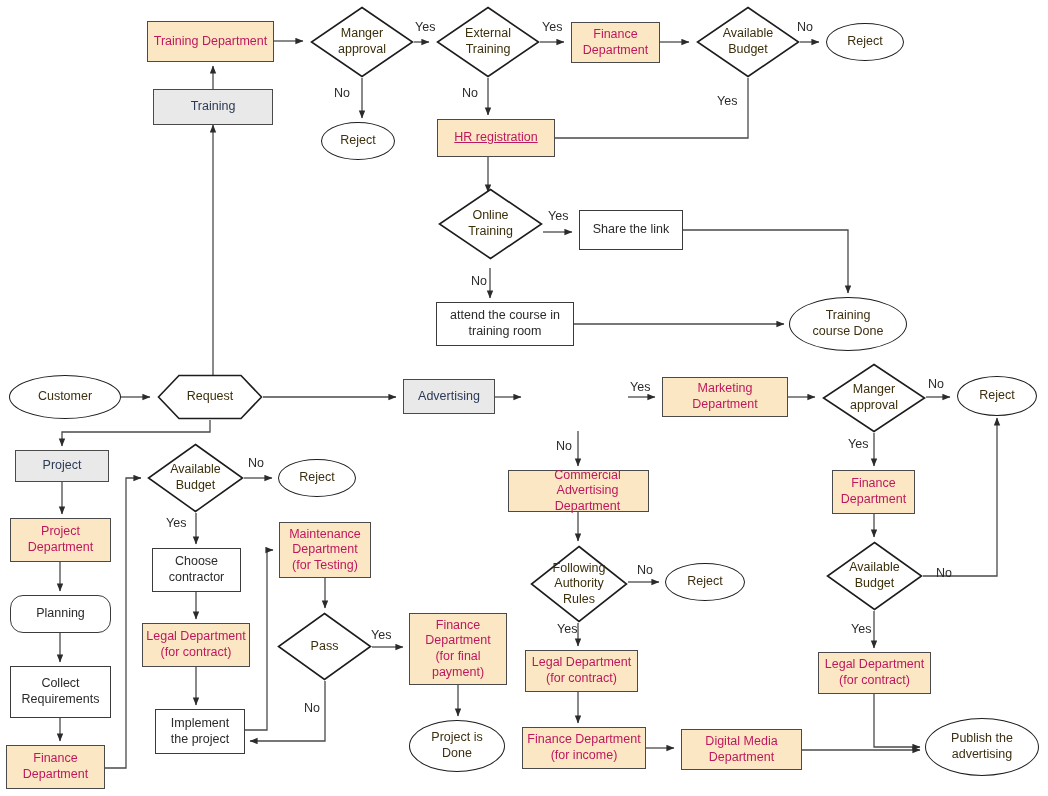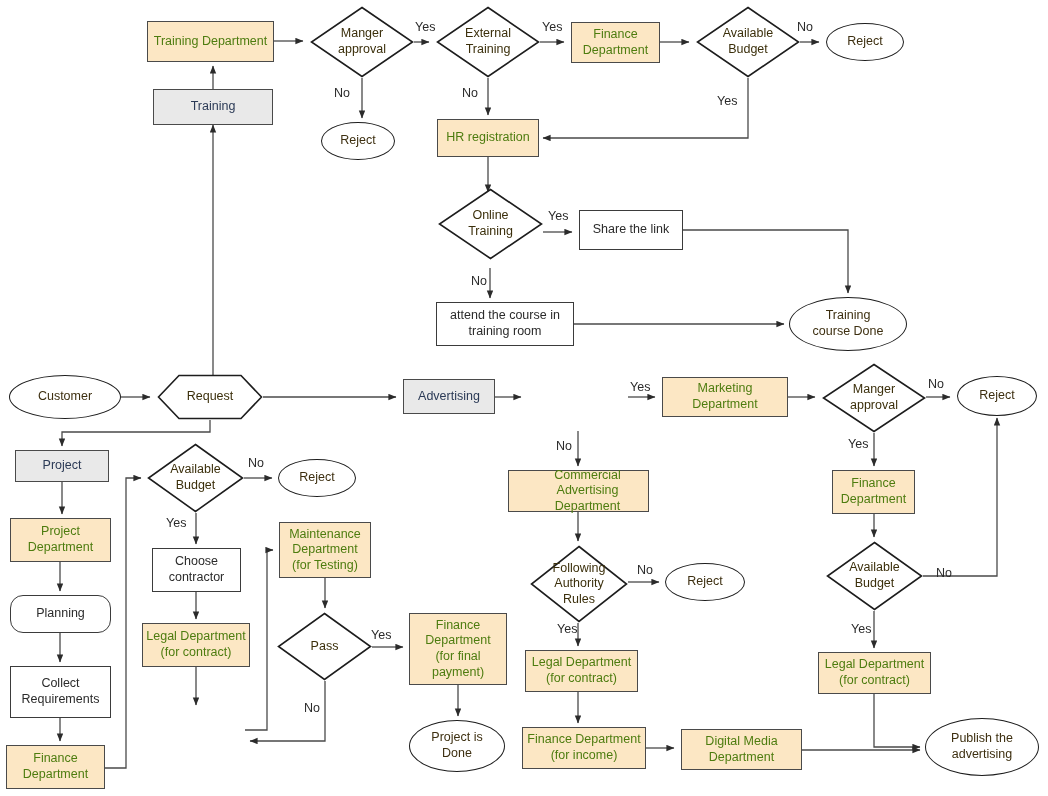--- a/index.html
+++ b/index.html
@@ -36,21 +36,21 @@
   }
   .node .lbl {
     display: block;
     white-space: pre-line;
     padding: 0 3px;
   }
   
   .proc {
     border: 1.6px solid #3b3b3b;
     background: #ffffff;
-    color: #4d7c0f;
+    color: #be185d;
   }
   .proc.cream  { background: #fce7c4; border-color: #4a4a4a; }
   .proc.grey   { background: #e9e9e9; border-color: #4a4a4a; color: #2b3a56; }
   .proc.plain  { background: #ffffff; border-color: #3b3b3b; color: #2b2b2b; }
 
   .term {
     border: 1.6px solid #1d1d1d;
     border-radius: 50%;
     background: #ffffff;
     color: #3d2f10;
@@ -222,21 +222,21 @@
       <polygon points="52,1.5 102.5,36 52,70.5 1.5,36" fill="#ffffff" stroke="#1d1d1d" stroke-width="1.6"></polygon>
     </svg>
     <span class="lbl">Available
 Budget</span>
   </div>
 
   <div class="node term" style="left:826px;top:23px;width:78px;height:38px;">
     <span class="lbl">Reject</span>
   </div>
 
-  <div class="node proc cream" style="left:437px;top:119px;width:102px;height:38px;">
+  <div class="node proc cream" style="left:437px;top:119px;width:118px;height:38px;text-decoration:underline;">
     <span class="lbl">HR registration</span>
   </div>
 
   <div class="node dec" style="left:438px;top:188px;width:105px;height:72px;">
     <svg class="shapesvg" viewBox="0 0 105 72" preserveAspectRatio="none">
       <polygon points="52.5,1.5 103.5,36 52.5,70.5 1.5,36" fill="#ffffff" stroke="#1d1d1d" stroke-width="1.6"></polygon>
     </svg>
     <span class="lbl">Online
 Training</span>
   </div>
@@ -341,20 +341,24 @@
 Department
 (for final
 payment)</span>
   </div>
 
   <div class="node proc plain" style="left:10px;top:666px;width:101px;height:52px;">
     <span class="lbl">Collect
 Requirements</span>
   </div>
 
+  <div class="node proc plain" style="left:155px;top:709px;width:90px;height:45px;">
+    <span class="lbl">Implement
+the project</span>
+  </div>
 
   <div class="node proc cream" style="left:6px;top:745px;width:99px;height:44px;">
     <span class="lbl">Finance
 Department</span>
   </div>
 
   <div class="node term" style="left:409px;top:720px;width:96px;height:52px;">
     <span class="lbl">Project is
 Done</span>
   </div>

